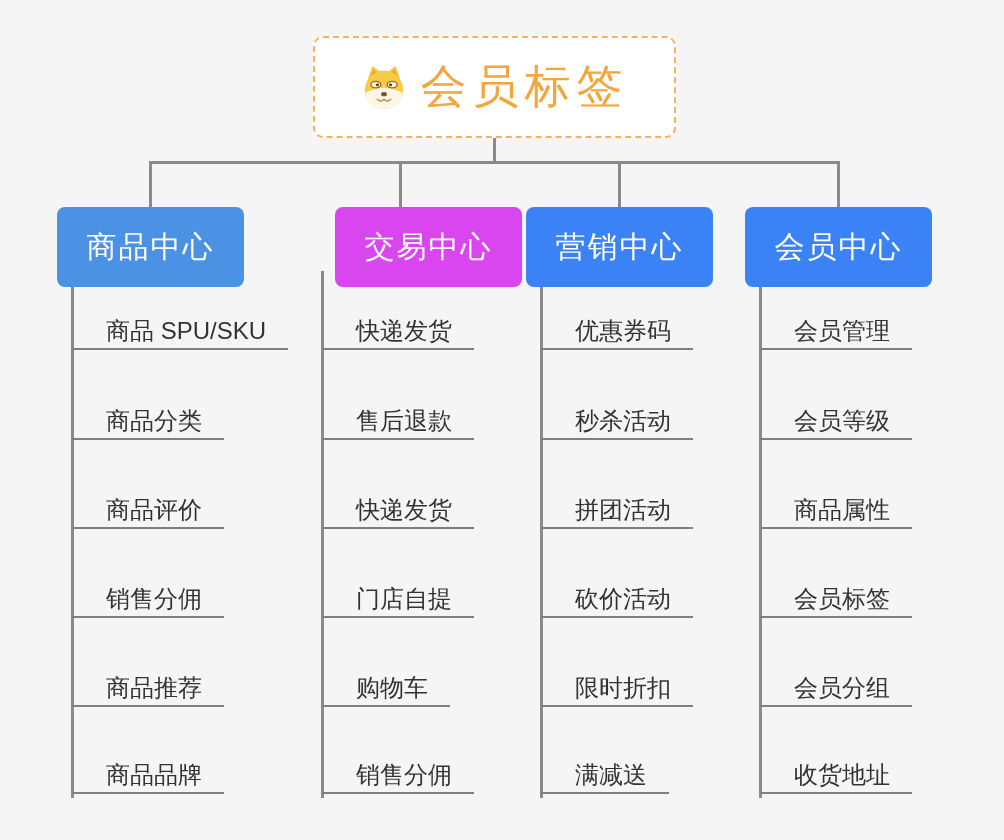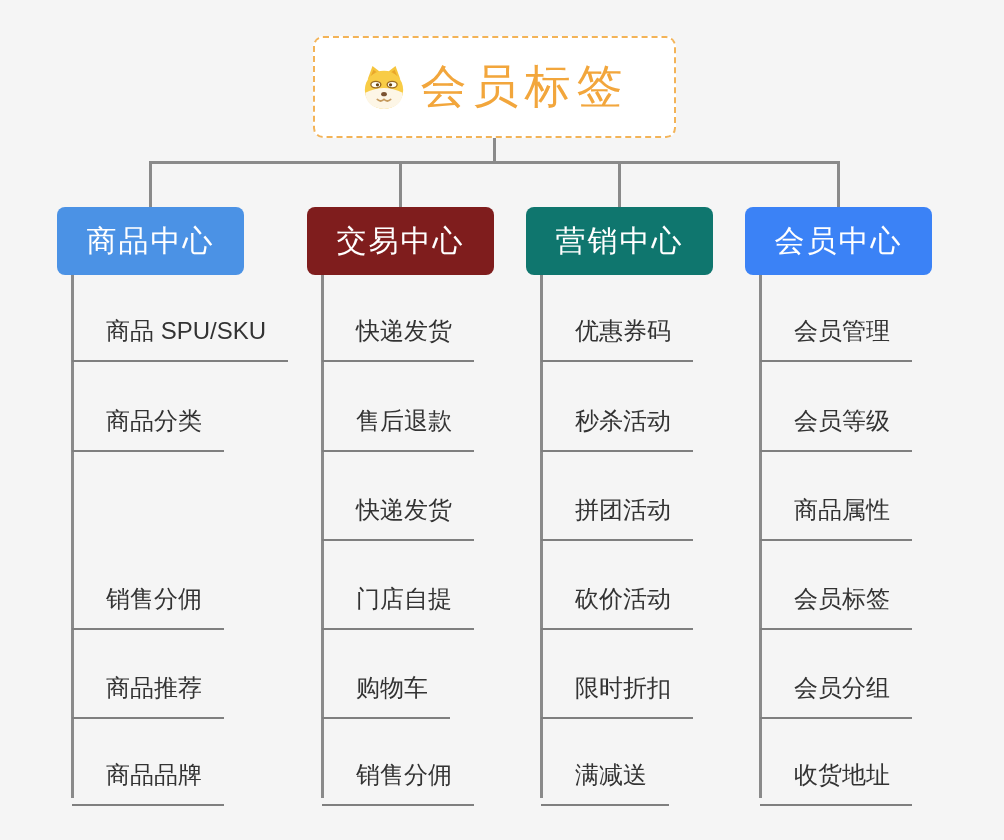--- a/index.html
+++ b/index.html
@@ -28,31 +28,31 @@
   
   .line{position:absolute;background:#8a8a8a;}
   .stem{left:493px;top:137px;width:3px;height:27px;}
   .hbar{left:150px;top:161px;width:689px;height:3px;}
   .drop{top:161px;width:3px;height:47px;}
   .d0{left:149px}.d1{left:399px}.d2{left:618px}.d3{left:837px}
   .vline{position:absolute;width:3px;top:271px;height:527px;background:#8a8a8a;}
   .v0{left:71px}.v1{left:321px}.v2{left:540px}.v3{left:759px}
   
   .branch{
-    position:absolute;top:207px;width:187px;height:68px;
+    position:absolute;top:207px;width:187px;height:80px;
     border-radius:8px;
     display:flex;align-items:center;justify-content:center;
     color:#ffffff;font-size:30px;letter-spacing:2px;white-space:nowrap;
   }
   .b0{left:57px}.b1{left:307px}.b2{left:526px}.b3{left:745px}
   
   .leaf{
     position:absolute;white-space:nowrap;
     font-size:24px;color:#333333;line-height:30px;
-    padding:0 22px 14px 34px;
+    padding:0 22px 2px 34px;
     border-bottom:2px solid #7f7f7f;
   }
   .c0{left:72px}.c1{left:322px}.c2{left:541px}.c3{left:760px}
   .r0{top:316px}.r1{top:406px}.r2{top:495px}.r3{top:584px}.r4{top:673px}.r5{top:760px}
 </style>
 </head>
 <body>
 
 <div class="stage">
 
@@ -83,32 +83,33 @@
         <ellipse cx="24" cy="31.5" rx="3" ry="2.2" fill="#7a5230"></ellipse>
         <path d="M17 37 q3.5 3.2 7 0 q3.5 3.2 7 0" stroke="#c59a5d" stroke-width="1.8" fill="none" stroke-linecap="round"></path>
       </svg>
     </span>
     <span class="root-title" style="color: rgb(242, 166, 60);">会员标签</span>
   </div>
 
   <div class="branch b0" style="background: rgb(75, 146, 229);">
     <span>商品中心</span>
   </div>
-  <div class="branch b1" style="background: #7f1d1d;">
+  <div class="branch b1" style="background: #d946ef; margin-left: 28px;">
     <span>交易中心</span>
   </div>
-  <div class="branch b2" style="background: #0f766e;">
+  <div class="branch b2" style="background: #3b82f6;">
     <span>营销中心</span>
   </div>
   <div class="branch b3" style="background: #3b82f6;">
     <span>会员中心</span>
   </div>
 
   <div class="leaf c0 r0">商品 SPU/SKU</div>
   <div class="leaf c0 r1">商品分类</div>
+  <div class="leaf c0 r2">商品评价</div>
   <div class="leaf c0 r3">销售分佣</div>
   <div class="leaf c0 r4">商品推荐</div>
   <div class="leaf c0 r5">商品品牌</div>
 
   <div class="leaf c1 r0">快递发货</div>
   <div class="leaf c1 r1">售后退款</div>
   <div class="leaf c1 r2">快递发货</div>
   <div class="leaf c1 r3">门店自提</div>
   <div class="leaf c1 r4">购物车</div>
   <div class="leaf c2 r0">优惠券码</div>

